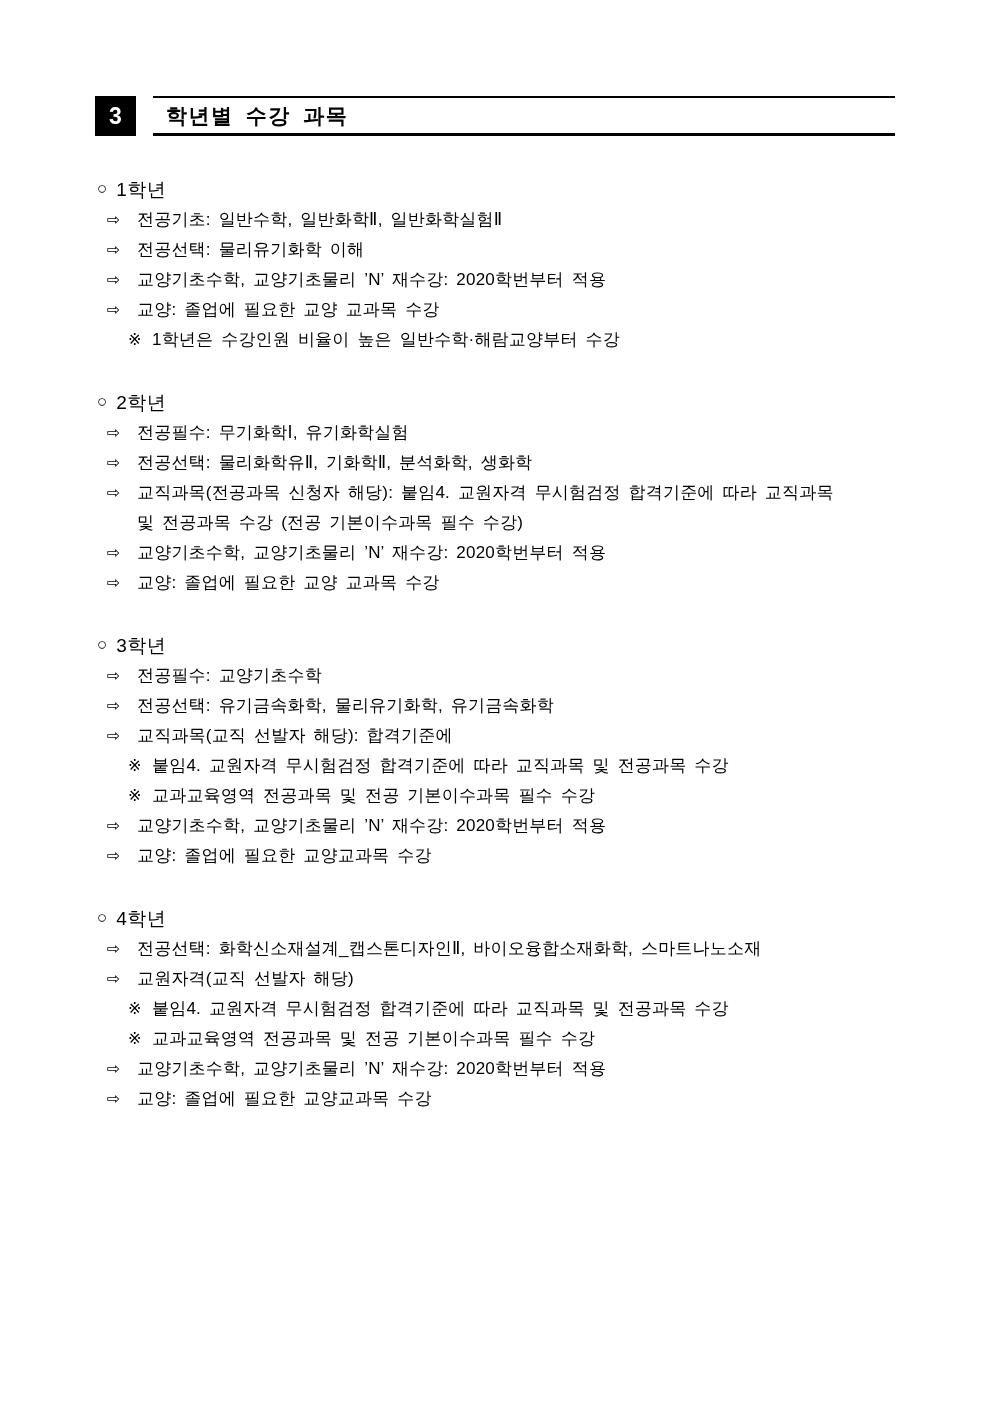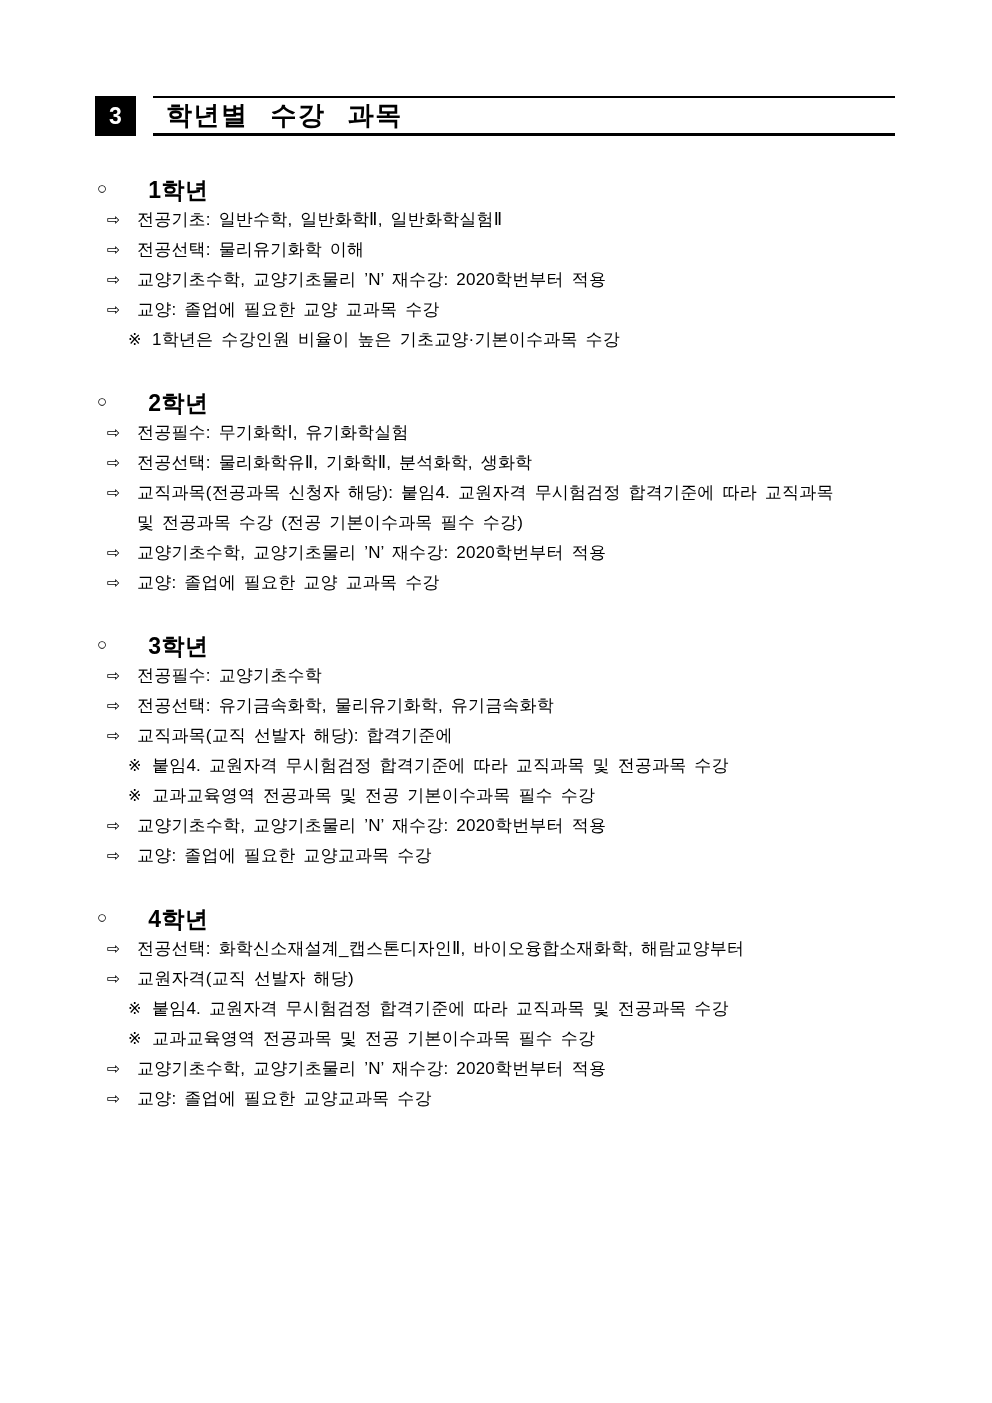--- a/index.html
+++ b/index.html
@@ -38,48 +38,46 @@
   }
   .rulebox {
     flex: 1;
     border-top: 2px solid #000000;
     border-bottom: 3px solid #000000;
     display: flex;
     align-items: center;
     padding-left: 13px;
   }
   .page-title {
-    font-size: 26px;
+    font-size: 21px;
     font-weight: bold;
     letter-spacing: 1.5px;
     word-spacing: 5px;
-    font-family: Liberation Mono, monospace;
   }
   
   .sections { }
   .grade-section { margin-top: 33px; }
   .grade-section.first { margin-top: 39px; }
   .sec-heading {
     display: flex;
     align-items: center;
     line-height: 30px;
     padding-left: 2px;
   }
   .circle-bullet {
     font-size: 17px;
     font-weight: normal;
     margin-right: 9px;
     position: relative;
     top: -1px;
   }
   .sec-title {
-    font-size: 23px;
-    font-weight: bold;
+    font-size: 19px;
+    font-weight: normal;
     letter-spacing: 0.5px;
-    margin-left: 32px;
   }
   .line {
     display: flex;
     align-items: flex-start;
     line-height: 30px;
     font-size: 17px;
     word-spacing: 3px;
     letter-spacing: 0.2px;
   }
   .line .bullet { flex: none; }
@@ -119,21 +117,21 @@
         <div class="line arrow">
           <span class="bullet">⇨</span>
           <span class="txt">교양기초수학, 교양기초물리 ’N’ 재수강: 2020학번부터 적용</span>
         </div>
         <div class="line arrow">
           <span class="bullet">⇨</span>
           <span class="txt">교양: 졸업에 필요한 교양 교과목 수강</span>
         </div>
         <div class="line note">
           <span class="bullet">※</span>
-          <span class="txt">1학년은 수강인원 비율이 높은 기초교양·기본이수과목 수강</span>
+          <span class="txt">1학년은 수강인원 비율이 높은 일반수학·해람교양부터 수강</span>
         </div>
       </section>
       <section class="grade-section">
         <div class="sec-heading">
           <span class="circle-bullet">○</span>
           <span class="sec-title">2학년</span>
         </div>
         <div class="line arrow">
           <span class="bullet">⇨</span>
           <span class="txt">전공필수: 무기화학Ⅰ, 유기화학실험</span>
@@ -192,21 +190,21 @@
           <span class="txt">교양: 졸업에 필요한 교양교과목 수강</span>
         </div>
       </section>
       <section class="grade-section">
         <div class="sec-heading">
           <span class="circle-bullet">○</span>
           <span class="sec-title">4학년</span>
         </div>
         <div class="line arrow">
           <span class="bullet">⇨</span>
-          <span class="txt">전공선택: 화학신소재설계_캡스톤디자인Ⅱ, 바이오융합소재화학, 해람교양부터</span>
+          <span class="txt">전공선택: 화학신소재설계_캡스톤디자인Ⅱ, 바이오융합소재화학, 스마트나노소재</span>
         </div>
         <div class="line arrow">
           <span class="bullet">⇨</span>
           <span class="txt">교원자격(교직 선발자 해당)</span>
         </div>
         <div class="line note">
           <span class="bullet">※</span>
           <span class="txt">붙임4. 교원자격 무시험검정 합격기준에 따라 교직과목 및 전공과목 수강</span>
         </div>
         <div class="line note">

